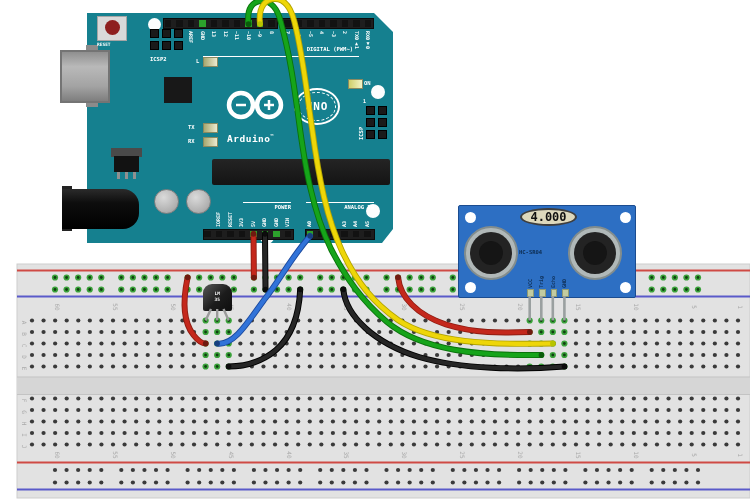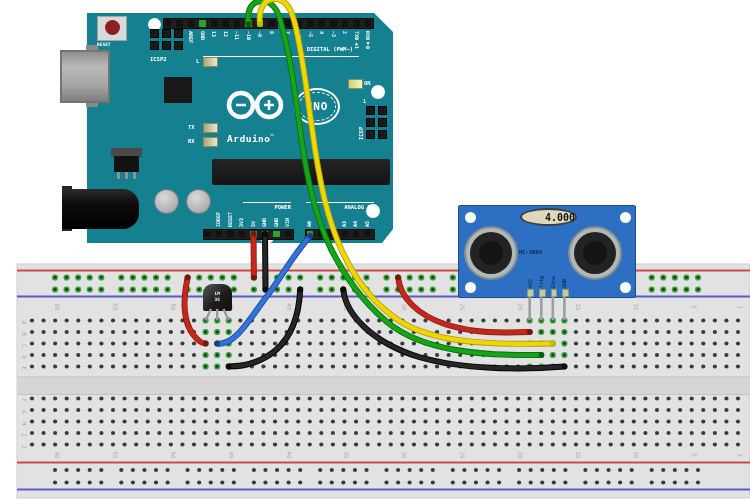--- a/index.html
+++ b/index.html
@@ -23,21 +23,21 @@
   .wline{position:absolute;height:1.5px;background:#fff;}
   .led{position:absolute;width:13px;height:8px;background:linear-gradient(90deg,#a8a870,#ecead0);border:.5px solid #8a8a60;}
   .cap{position:absolute;width:25px;height:25px;border-radius:50%;border:1.5px solid #7f7f7f;
        background:radial-gradient(circle at 38% 32%,#dadada,#b2b2b2 65%,#939393);box-sizing:border-box;}
   
   .sensor{position:absolute;left:458px;top:205px;width:178px;height:93px;background:#2d6fc3;
           border:1.5px solid #1b4c90;box-sizing:border-box;border-radius:2px;}
   .sensor .hole{position:absolute;width:11px;height:11px;border-radius:50%;background:#fff;}
   .xtal{position:absolute;left:61px;top:2px;width:57px;height:18px;border-radius:50%;
         background:#ddd8bc;border:2px solid #3e3e3e;box-sizing:border-box;
-        display:flex;align-items:center;justify-content:flex-end;font-size:10px;font-weight:bold;color:#111;}
+        display:flex;align-items:center;justify-content:center;font-size:12px;font-weight:bold;color:#111;}
   .tdc{position:absolute;width:54px;height:54px;border-radius:50%;background:#b0b8b8;border:2px solid #838d8d;box-sizing:border-box;}
   .tdc .in1{position:absolute;left:4px;top:4px;width:42px;height:42px;border-radius:50%;background:#232323;}
   .tdc .in2{position:absolute;left:13px;top:13px;width:24px;height:24px;border-radius:50%;background:#151515;}
   .pad{position:absolute;width:6.5px;height:8px;background:#c2cba0;border:.5px solid #8e9973;box-sizing:border-box;}
   .sensor .vlab{color:#0d2d52;}
   
   .lm35{position:absolute;left:203px;top:284px;width:28.5px;height:27px;
         background:linear-gradient(135deg,#585858,#1c1c1c 55%,#0e0e0e);
         border-radius:9px 9px 2px 2px;color:#fff;font-size:4.5px;font-weight:bold;
         text-align:center;line-height:5.5px;padding-top:7px;box-sizing:border-box;}

